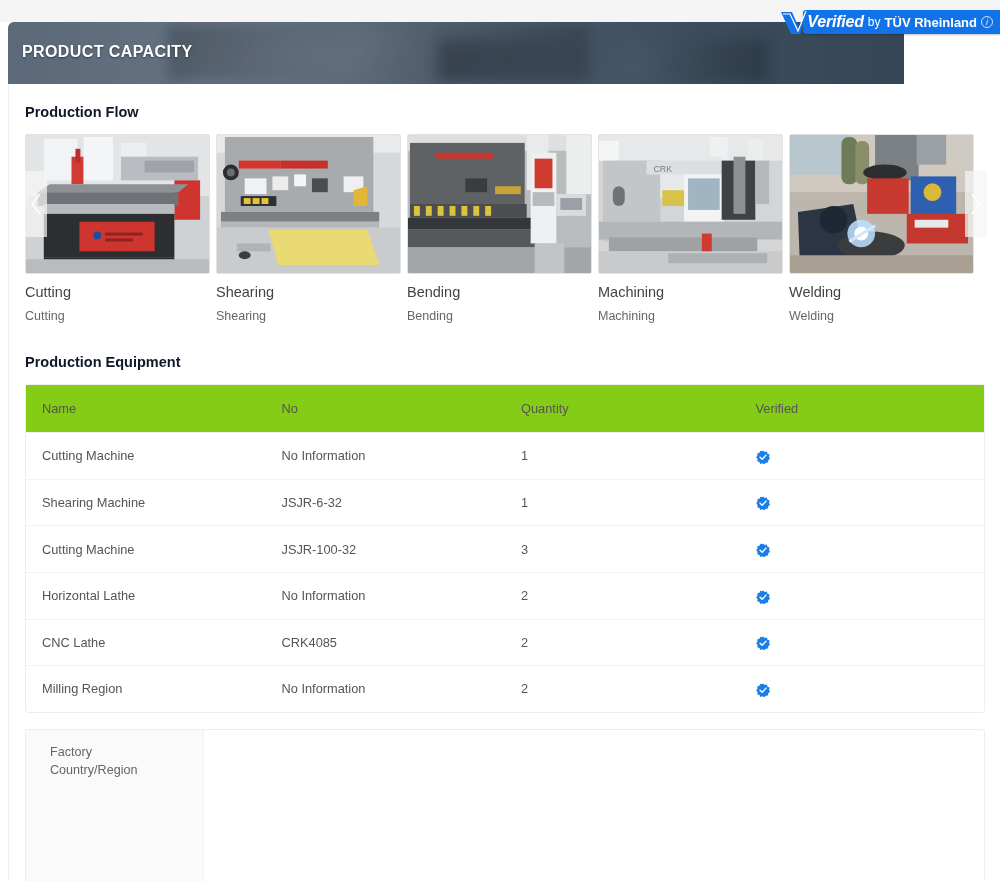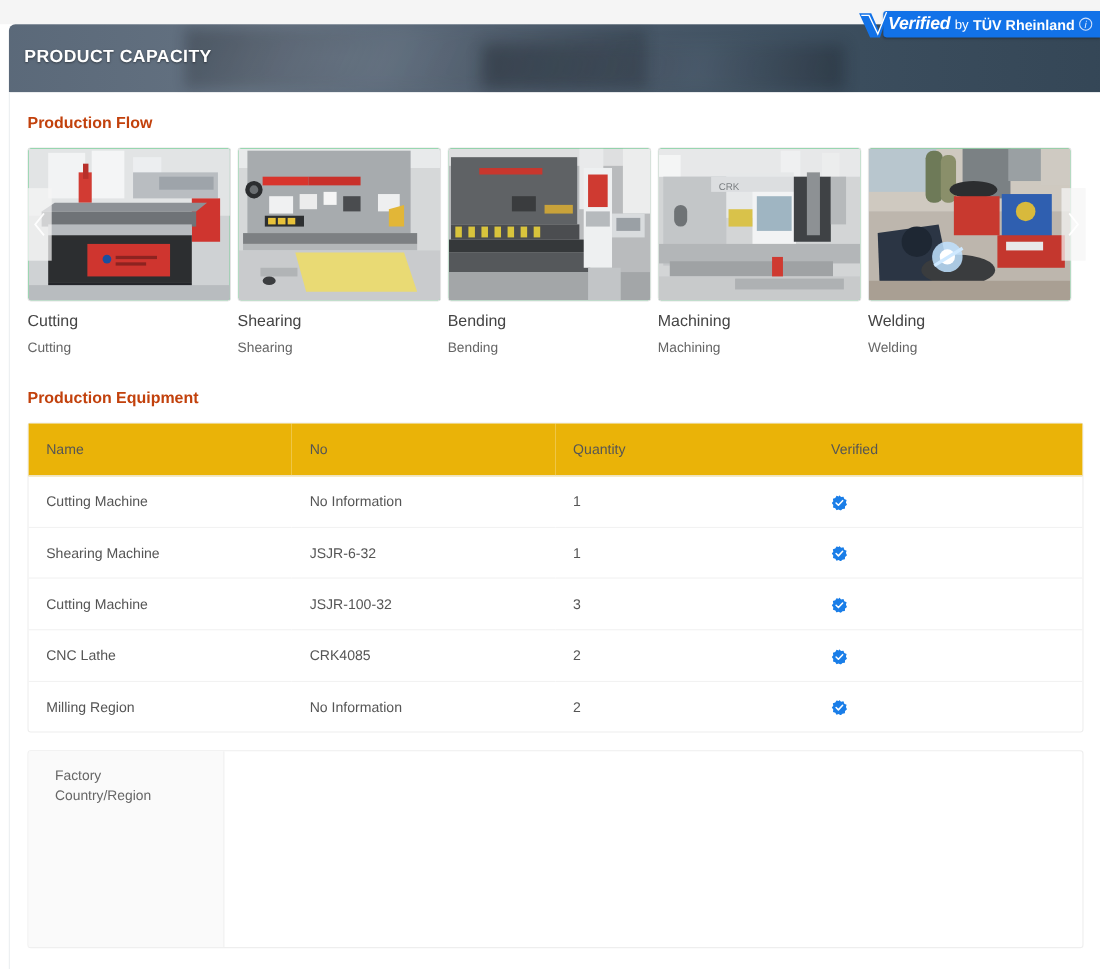--- a/index.html
+++ b/index.html
@@ -77,21 +77,21 @@
     font-size: 9px;
     line-height: 10px;
     text-align: center;
     font-style: italic;
   }
 
   
   .banner {
     position: absolute;
     top: 22px; left: 8px;
-    width: 992px; height: 62px;
+    width: 896px; height: 62px;
     border-radius: 6px 0 0 0;
     overflow: hidden;
     background:
       linear-gradient(90deg,
         rgba(92,106,122,0.92) 0%,
         rgba(104,117,132,0.85) 22%,
         rgba(86,100,116,0.88) 42%,
         rgba(70,86,102,0.92) 60%,
         rgba(58,76,92,0.95) 78%,
         rgba(52,70,86,0.97) 100%),
@@ -132,21 +132,21 @@
   .card {
     position: absolute;
     top: 84px; left: 8px;
     width: 992px;
     min-height: 797px;
     background: #ffffff;
     border-left: 1px solid #eceff1;
   }
 
   .section-title {
-    color: #c2410c;
+    color: #0f172a;
     font-size: 14.5px;
     font-weight: bold;
     padding: 20px 4px 0 16px;
   }
 
   
   .flow-wrap {
     position: relative;
     margin: 14px 0 0 16px;
     width: 960px;
@@ -204,21 +204,21 @@
     border: 1px solid #eeeeee;
     border-radius: 3px;
     width: 960px;
     margin-top: 14px;
   }
   table.equip {
     width: 100%;
     border-collapse: collapse;
   }
   table.equip thead th {
-    background: #eab308;
+    background: #84cc16;
     text-align: left;
     color: #555555;
     font-size: 12.8px;
     font-weight: normal;
     padding: 16px 0 16px 16px;
     border-bottom: 1px solid #efefef;
   }
   table.equip tbody td {
     color: #555555;
     font-size: 12.8px;
@@ -518,20 +518,33 @@
             <td>
               <span class="verified-dot">
                 <svg width="14" height="14" viewBox="0 0 24 24">
                   <path d="M12 0.5 14.7 3.3 18.5 2.6 19.8 6.3 23.4 7.9 22.3 11.7 24 15.2 21 17.6 20.7 21.4 16.9 21.9 14.2 24.5 11 22.6 7.6 23.8 5.8 20.5 2.2 19.3 2.6 15.5 0.3 12.5 2.6 9.6 2 5.8 5.7 4.6 7.7 1.3 11.3 2.2Z" fill="#1a7ee8"></path>
                   <path d="M7 12.4 L10.6 16 L17.2 8.8" fill="none" stroke="#ffffff" stroke-width="2.4" stroke-linecap="round" stroke-linejoin="round"></path>
                 </svg>
               </span>
             </td>
           </tr>
           <tr>
+            <td>Horizontal Lathe</td>
+            <td>No Information</td>
+            <td>2</td>
+            <td>
+              <span class="verified-dot">
+                <svg width="14" height="14" viewBox="0 0 24 24">
+                  <path d="M12 0.5 14.7 3.3 18.5 2.6 19.8 6.3 23.4 7.9 22.3 11.7 24 15.2 21 17.6 20.7 21.4 16.9 21.9 14.2 24.5 11 22.6 7.6 23.8 5.8 20.5 2.2 19.3 2.6 15.5 0.3 12.5 2.6 9.6 2 5.8 5.7 4.6 7.7 1.3 11.3 2.2Z" fill="#1a7ee8"></path>
+                  <path d="M7 12.4 L10.6 16 L17.2 8.8" fill="none" stroke="#ffffff" stroke-width="2.4" stroke-linecap="round" stroke-linejoin="round"></path>
+                </svg>
+              </span>
+            </td>
+          </tr>
+          <tr>
             <td>CNC Lathe</td>
             <td>CRK4085</td>
             <td>2</td>
             <td>
               <span class="verified-dot">
                 <svg width="14" height="14" viewBox="0 0 24 24">
                   <path d="M12 0.5 14.7 3.3 18.5 2.6 19.8 6.3 23.4 7.9 22.3 11.7 24 15.2 21 17.6 20.7 21.4 16.9 21.9 14.2 24.5 11 22.6 7.6 23.8 5.8 20.5 2.2 19.3 2.6 15.5 0.3 12.5 2.6 9.6 2 5.8 5.7 4.6 7.7 1.3 11.3 2.2Z" fill="#1a7ee8"></path>
                   <path d="M7 12.4 L10.6 16 L17.2 8.8" fill="none" stroke="#ffffff" stroke-width="2.4" stroke-linecap="round" stroke-linejoin="round"></path>
                 </svg>
               </span>

